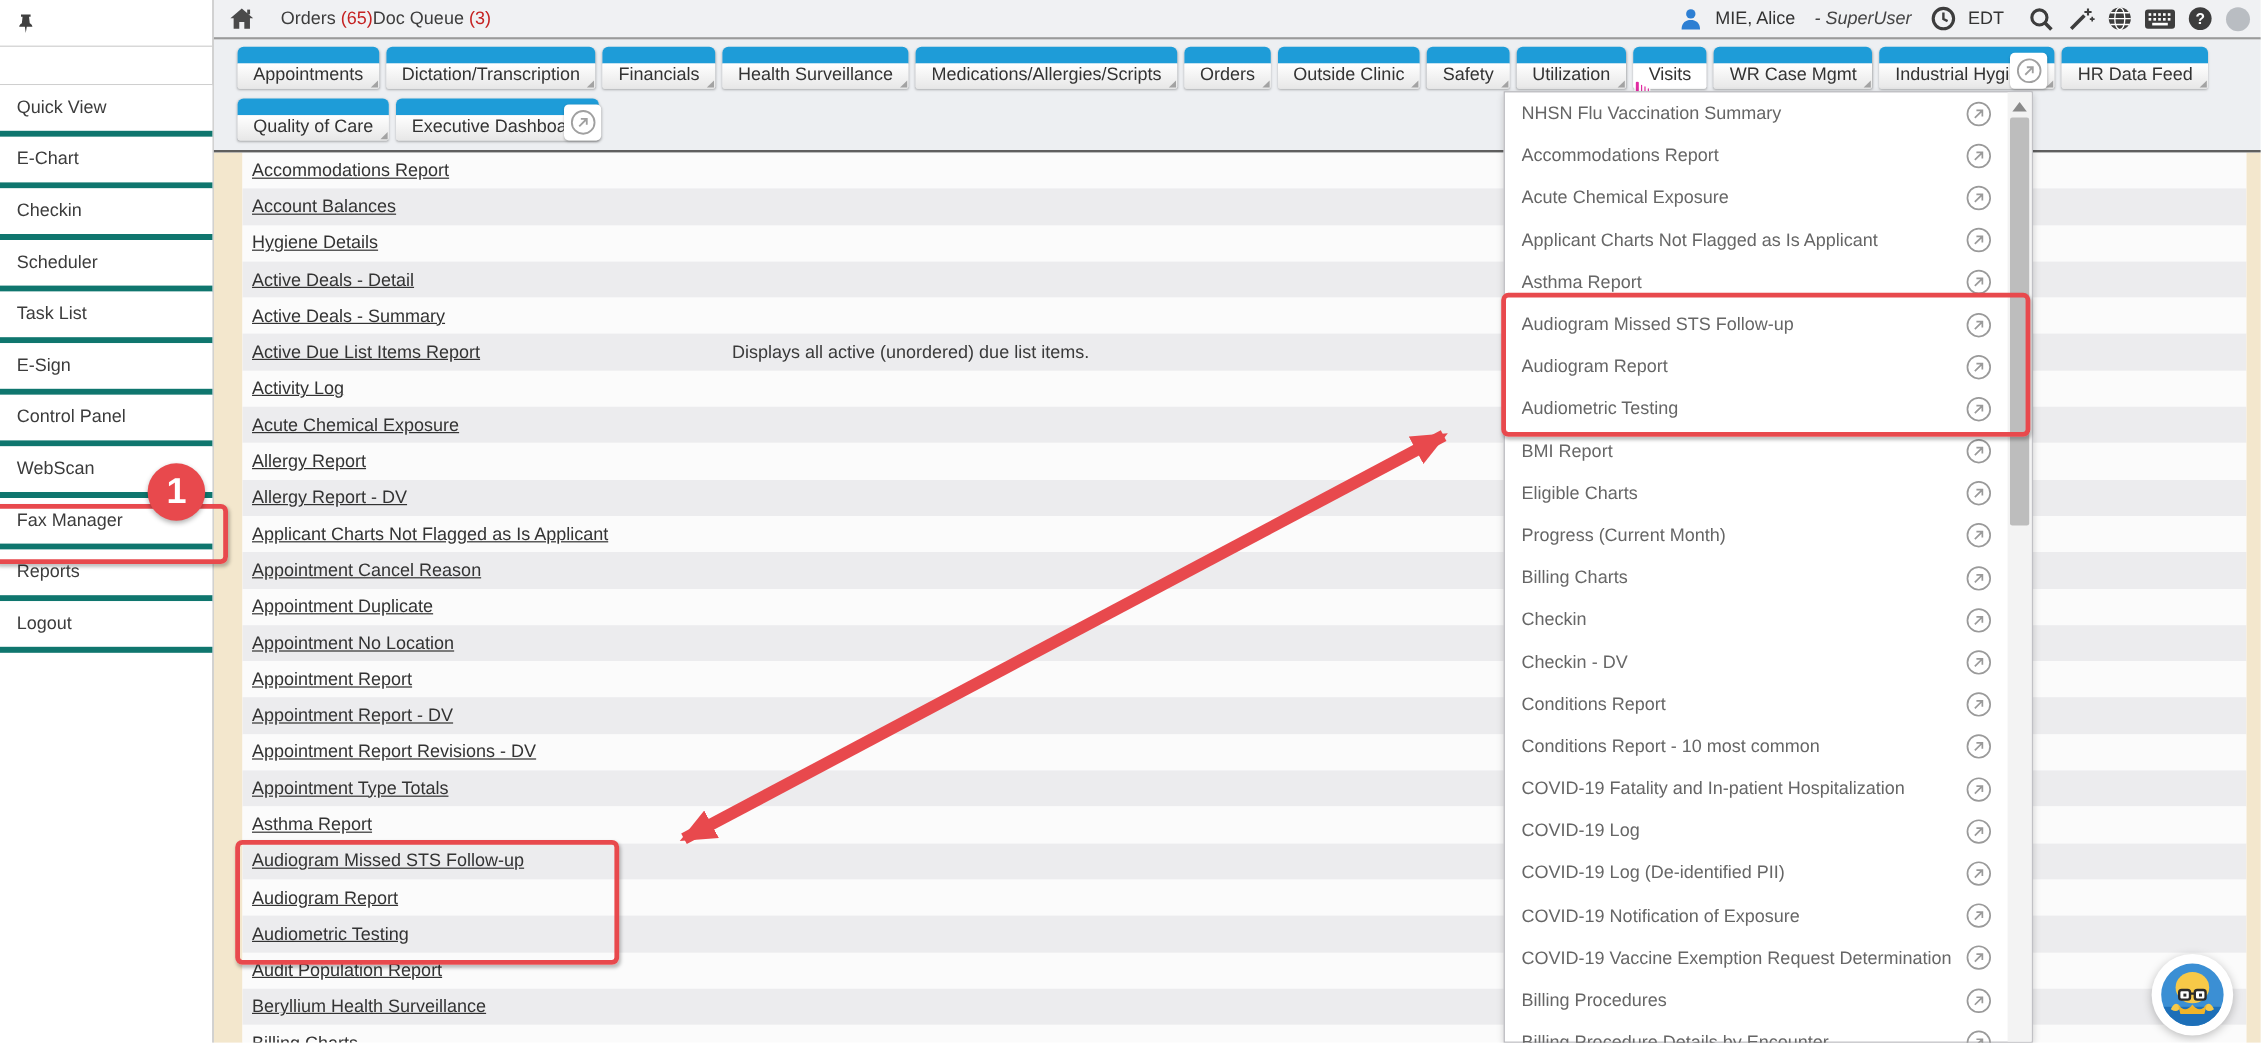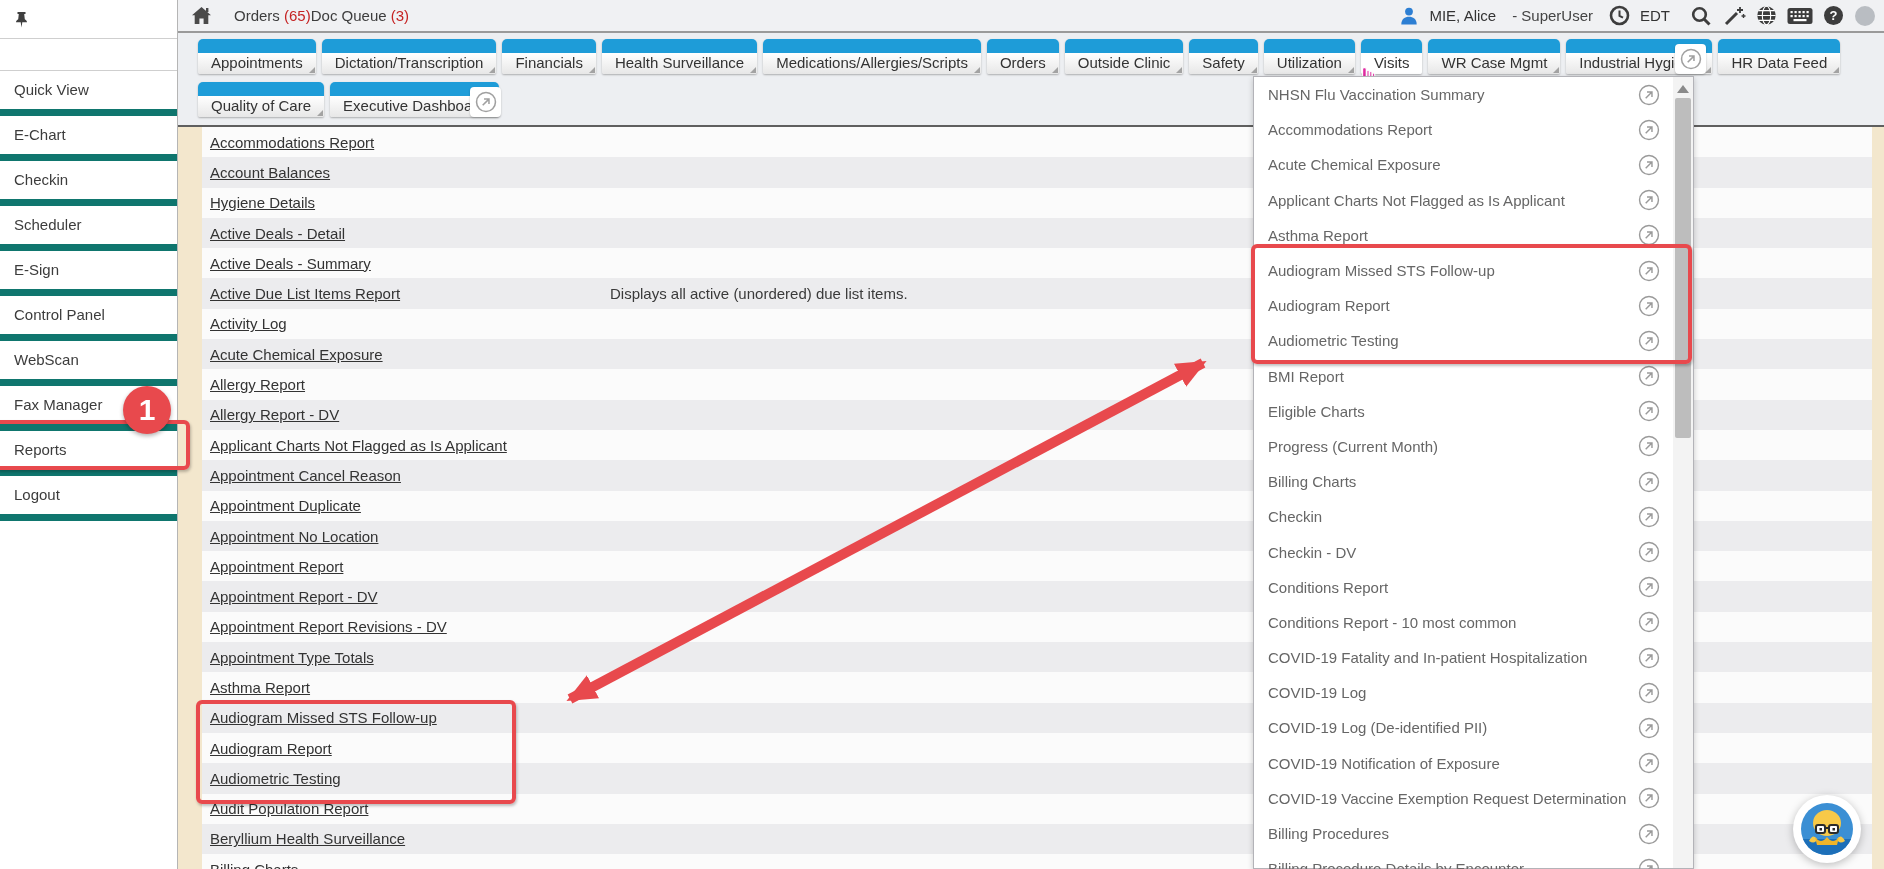--- a/index.html
+++ b/index.html
@@ -4,31 +4,31 @@
 <style>
   html,body{margin:0;padding:0;}
   body{
     width:1884px;height:869px;position:relative;overflow:hidden;
     font-family:"Liberation Sans", sans-serif;background:#ffffff;
     -webkit-font-smoothing:antialiased;
   }
   
   .sidebar{position:absolute;left:0;top:0;width:177px;height:869px;background:#fff;border-right:1px solid #b5b5b5;z-index:5;}
   .sidebar-list{position:absolute;left:0;top:70px;width:177px;border-top:1px solid #cfcfcf;}
-  .side-item{height:38px;line-height:38px;padding-left:14px;font-size:15px;color:#3c3c3c;border-bottom:7px solid #0f766e;background:#fff;cursor:pointer;}
+  .side-item{height:38px;line-height:38px;padding-left:14px;font-size:15px;color:#3c3c3c;border-bottom:5px solid #0f766e;background:#fff;cursor:pointer;}
   .side-pin{height:38px;line-height:38px;padding-left:14px;border-bottom:1px solid #cfcfcf;display:flex;align-items:center;}
   
   .topbar{position:absolute;left:178px;top:0;width:1706px;height:31px;background:#f0f1f3;border-bottom:2px solid #9a9a9a;display:flex;align-items:center;z-index:4;}
   .topbar .home{margin-left:13px;display:flex;align-items:center;cursor:pointer;}
   .topbar-nav{display:flex;align-items:center;margin-left:22px;}
   .topnav-link{font-size:15px;color:#3d3d3d;cursor:pointer;white-space:nowrap;}
   .topnav-link .count{color:#c52222;}
   .topbar-right{margin-left:auto;display:flex;align-items:center;gap:10px;padding-right:8px;}
   .user-name{font-size:15px;color:#333;text-align:right;}
-  .user-role{font-size:15px;color:#444;margin-left:6px;}
+  .user-role{font-size:15px;color:#444;font-style:italic;margin-left:6px;}
   .tz-label{font-size:15px;color:#333;margin-right:4px;}
   .tb-icon{display:flex;align-items:center;justify-content:center;cursor:pointer;}
   
   .tabzone{position:absolute;left:178px;top:33px;width:1706px;height:92px;background:#edeff2;border-bottom:2px solid #5f5f5f;z-index:4;}
   .tabs-row{position:absolute;display:flex;gap:6px;align-items:flex-start;}
   .tabs-row1{left:20px;top:6px;}
   .tabs-row2{left:20px;top:49px;}
   .tab{position:relative;border-radius:5px 5px 2px 2px;box-shadow:0 1px 2px rgba(0,0,0,.28);cursor:pointer;flex:none;}
   .tab-top{height:14px;background:#1e9cd8;border-radius:5px 5px 0 0;}
   .tab-label{height:21px;line-height:20px;padding:0 13px;background:linear-gradient(#ffffff,#e7e7e7);font-size:15px;color:#333;white-space:nowrap;border-radius:0 0 2px 2px;}
@@ -83,20 +83,23 @@
       </div>
 
       <div class="side-item">
         <span>Checkin</span>
       </div>
 
       <div class="side-item">
         <span>Scheduler</span>
       </div>
 
+      <div class="side-item">
+        <span>Task List</span>
+      </div>
 
       <div class="side-item">
         <span>E-Sign</span>
       </div>
 
       <div class="side-item">
         <span>Control Panel</span>
       </div>
 
       <div class="side-item">

